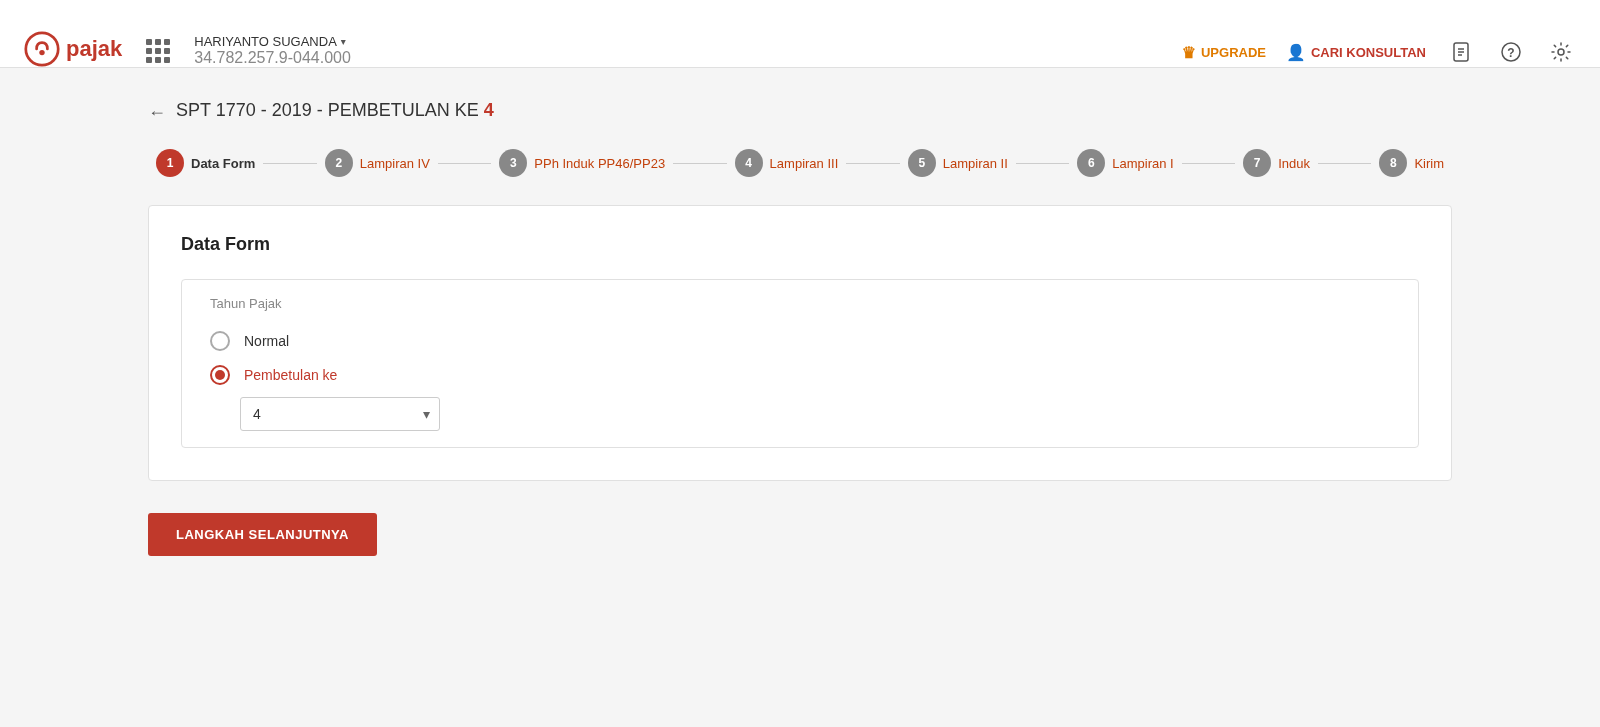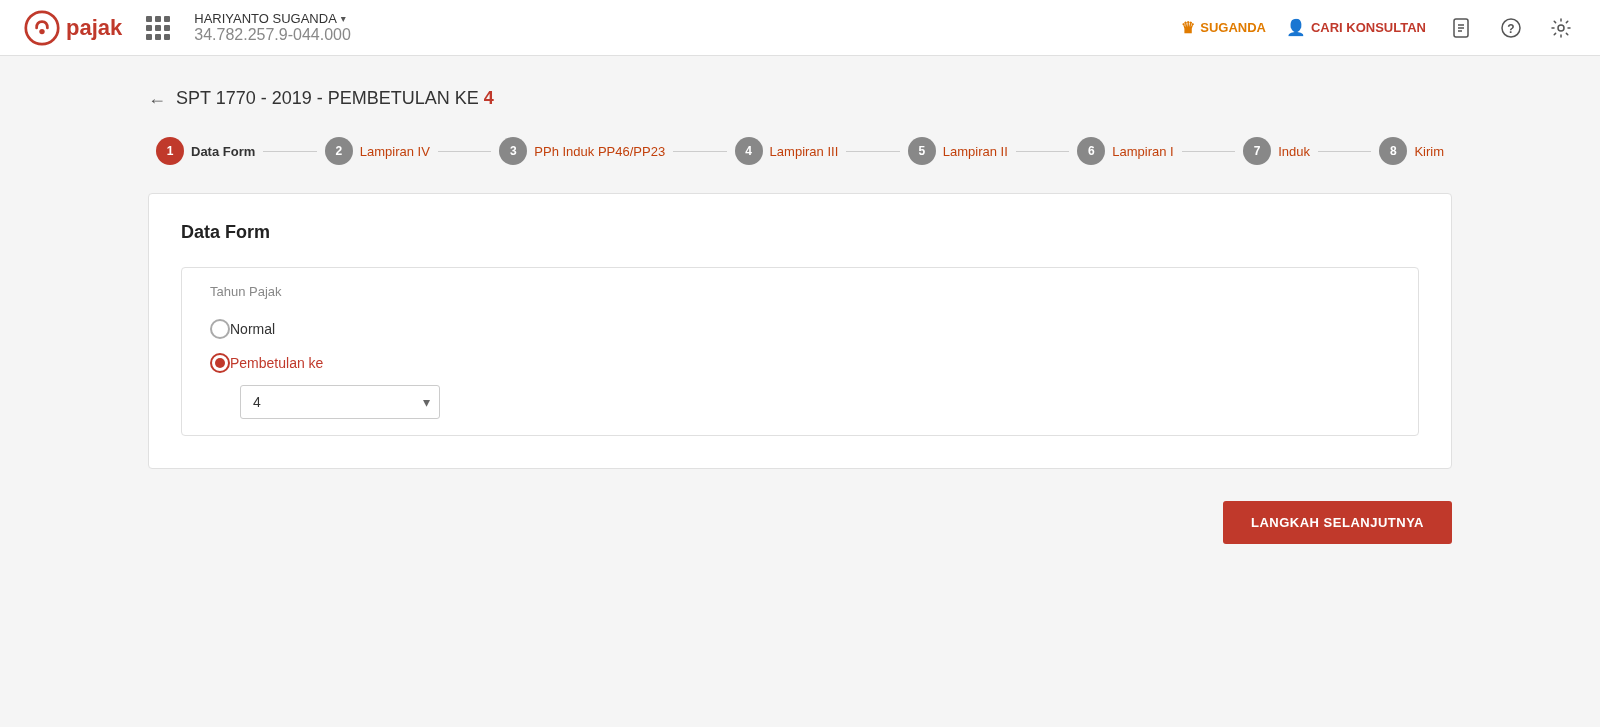--- a/index.html
+++ b/index.html
@@ -3,23 +3,23 @@
   <meta charset="utf-8">
   <style>
     * { box-sizing: border-box; margin: 0; padding: 0; }
     body { font-family: 'Segoe UI', Arial, sans-serif; background: #f5f5f5; color: #333; font-size: 14px; }
 
     
     .header {
       background: #fff;
       border-bottom: 1px solid #e0e0e0;
       display: flex;
-      align-items: center;
+      align-items: flex-end;
       padding: 0 24px;
-      height: 56px;
+      height: 68px;
       position: relative;
     }
     .header-logo {
       display: flex;
       align-items: center;
       gap: 6px;
     }
     .logo-icon {
       width: 36px;
       height: 36px;
@@ -235,21 +235,21 @@
 
     .radio-group {
       margin-top: 20px;
       display: flex;
       flex-direction: column;
       gap: 14px;
     }
     .radio-item {
       display: flex;
       align-items: center;
-      gap: 0;
+      gap: 14px;
       cursor: pointer;
     }
     .radio-input {
       width: 20px;
       height: 20px;
       border: 2px solid #aaa;
       border-radius: 50%;
       display: flex;
       align-items: center;
       justify-content: center;
@@ -275,21 +275,20 @@
     }
 
     .pembetulan-select {
       margin-top: 12px;
       margin-left: 30px;
     }
 
     
     .footer-actions {
       display: flex;
-      justify-content: flex-end;
       margin-top: 32px;
       padding-right: 0;
     }
     .btn-primary {
       background: #c0392b;
       color: #fff;
       border: none;
       padding: 14px 28px;
       font-size: 13px;
       font-weight: 700;
@@ -330,21 +329,21 @@
       <span class="chevron-down">▾</span>
     </span>
     <span class="header-user-npwp">34.782.257.9-044.000</span>
   </div>
 
   <div class="header-spacer"></div>
 
   <div class="header-actions">
     <button class="upgrade-btn">
       <span class="upgrade-icon">♛</span>
-      <span>SUGANDA</span>
+      <span>UPGRADE</span>
     </button>
     <button class="konsultan-btn">
       <span style="font-size:16px;">👤</span>
       <span>CARI KONSULTAN</span>
     </button>
     <button class="header-icon-btn">
       <svg width="22" height="22" viewBox="0 0 22 22" fill="none" xmlns="http://www.w3.org/2000/svg">
         <rect x="4" y="2" width="14" height="18" rx="2" stroke="#555" stroke-width="1.5"></rect>
         <line x1="8" y1="8" x2="14" y2="8" stroke="#555" stroke-width="1.5"></line>
         <line x1="8" y1="11" x2="14" y2="11" stroke="#555" stroke-width="1.5"></line>

